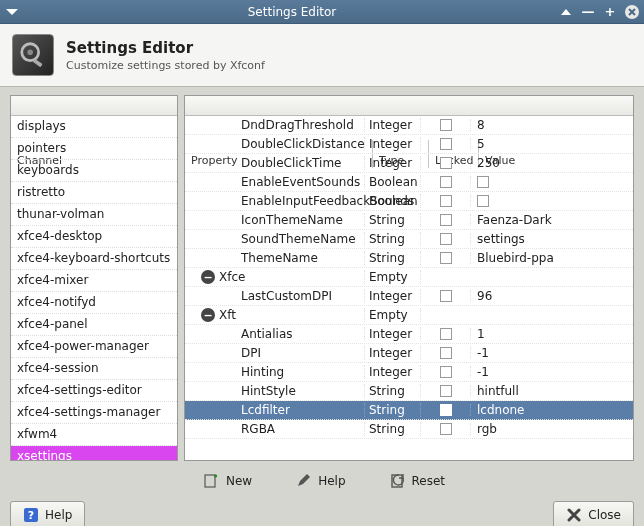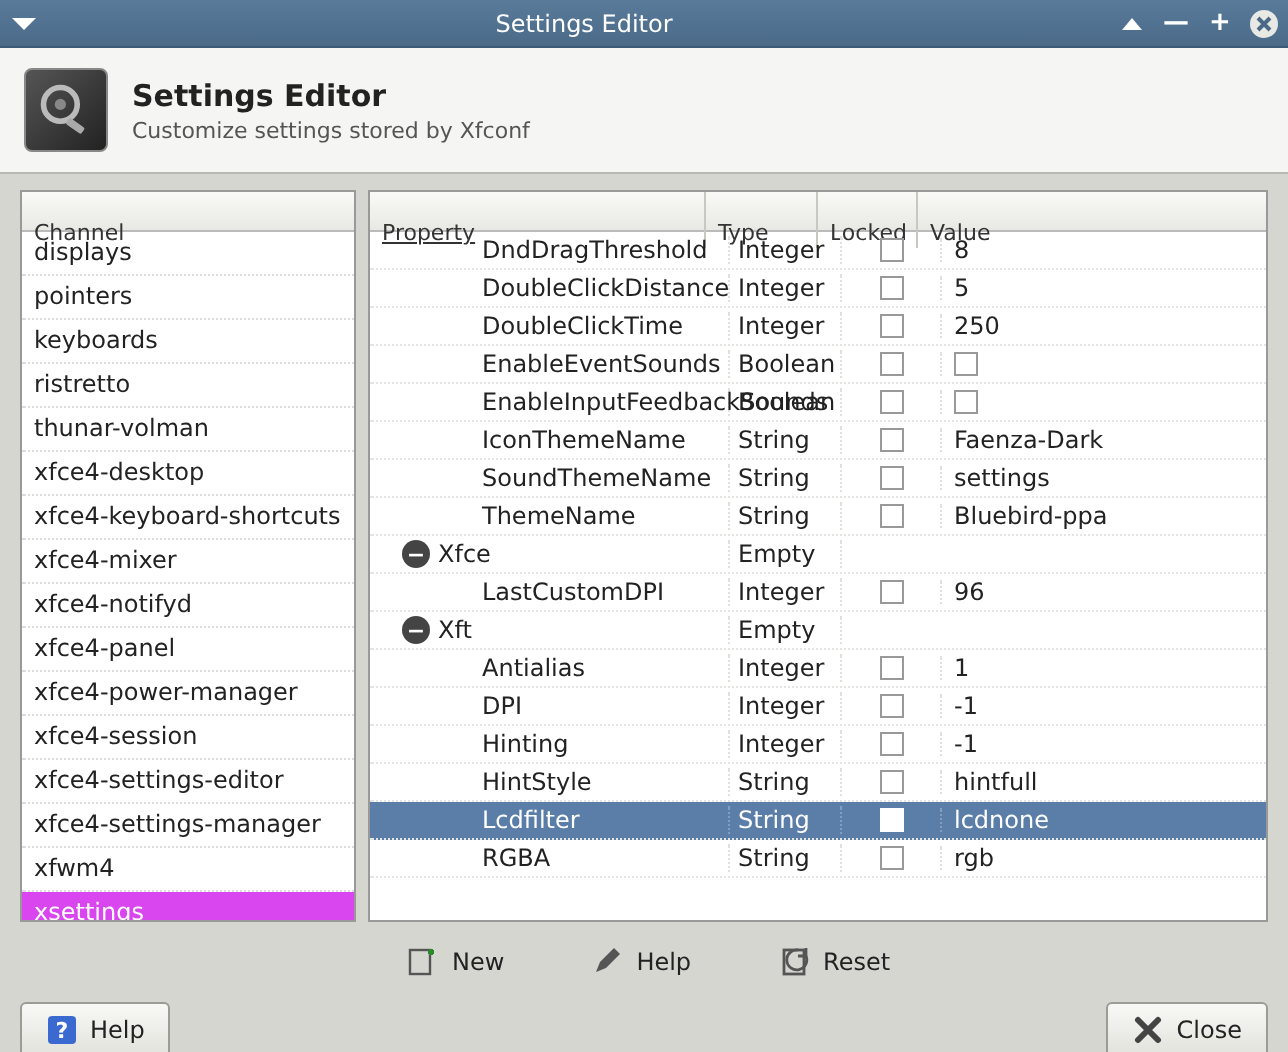--- a/index.html
+++ b/index.html
@@ -65,41 +65,42 @@
   background: linear-gradient(to bottom, #f9f9f7, #e8e8e4);
   border-bottom: 1px solid #bbb;
   height: 20px;
   font-size: 11px;
   color: #333;
 }
 .col-header {
   padding: 14px 6px;
   border-right: 1px solid #c8c8c0;
   white-space: nowrap;
+  margin-top: 44px;
 }
 .col-header:last-child { border-right: none; }
 
 .channel-panel .col-header { flex: 1; }
 
 .list-body { flex: 1; overflow-y: auto; }
 
 .ch-item {
   padding: 3px 6px;
   border-bottom: 1px dotted #ddd;
   cursor: pointer;
   white-space: nowrap;
   font-size: 12px;
   line-height: 15px;
 }
 .ch-item.selected {
   background: #d946ef;
   color: #fff;
 }
 
-.props-panel .col-property { width: 168px; text-decoration: underline; }
+.props-panel .col-property { width: 188px; }
 .props-panel .col-type { width: 56px; }
 .props-panel .col-locked { width: 50px; text-align:left; }
 .props-panel .col-value { flex: 1; }
 
 .prop-row {
   display: flex;
   align-items: center;
   height: 19px;
   border-bottom: 1px dotted #e4e4e0;
   font-size: 12px;

